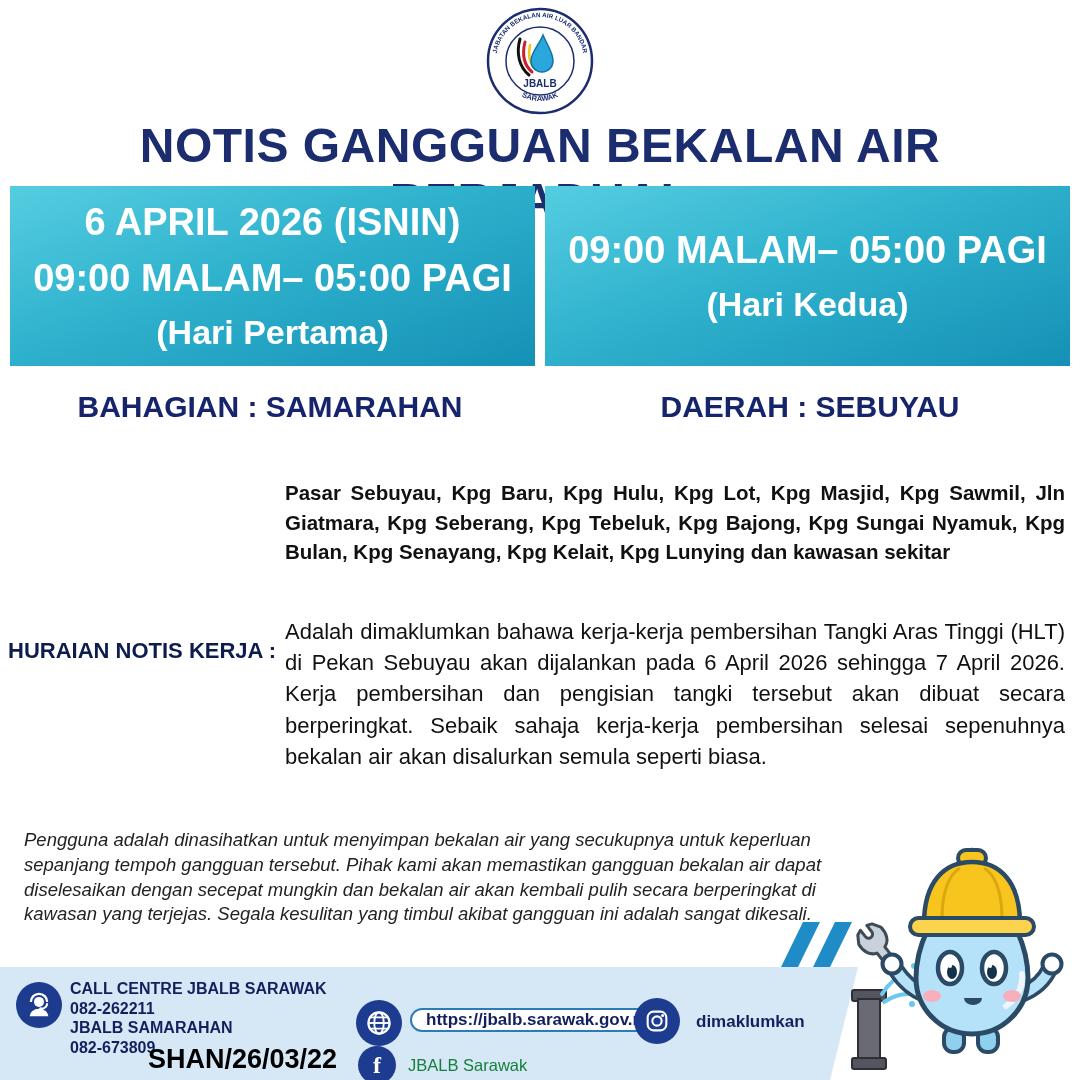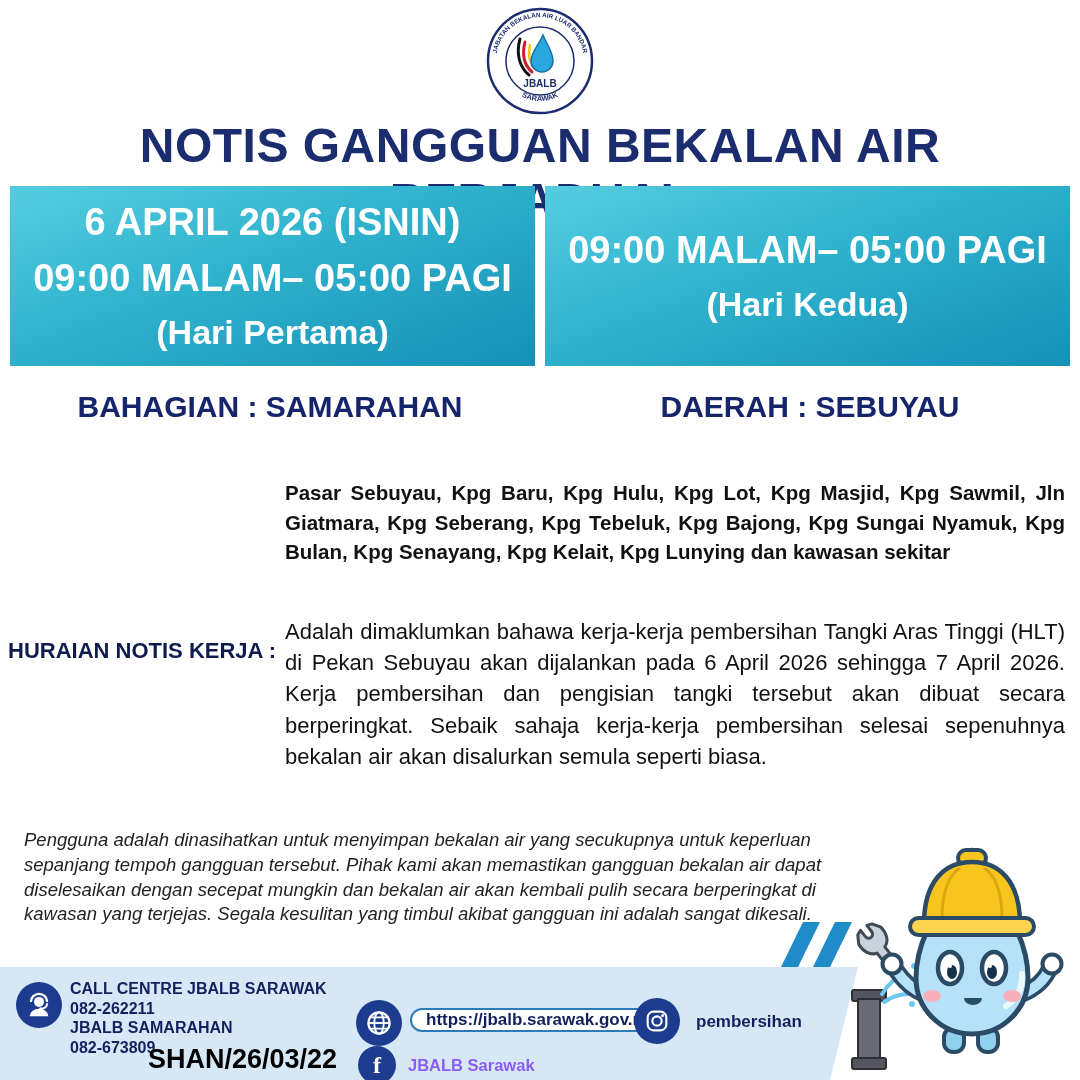--- a/index.html
+++ b/index.html
@@ -65,21 +65,21 @@
   .ic-globe{left:356px;top:1000px;width:46px;height:46px;}
   .ic-ig{left:634px;top:998px;width:46px;height:46px;}
   .ic-fb{left:358px;top:1046px;width:38px;height:38px;font-size:24px;font-weight:bold;color:#fff;font-family:"Liberation Serif",serif;}
   .call-block{position:absolute;left:70px;top:979px;color:#13205e;font-size:16px;font-weight:bold;line-height:19.5px;}
   .ref-code{position:absolute;left:148px;top:1044px;font-size:27px;font-weight:bold;color:#000000;}
   .url-pill{
     position:absolute;left:410px;top:1008px;background:#fff;border:2px solid #2b7bb9;border-radius:18px;
     padding:0 14px;font-size:17px;font-weight:bold;color:#13205e;
   }
   .ig-handle{position:absolute;left:696px;top:1012px;font-size:17px;font-weight:bold;color:#13205e;}
-  .fb-name{position:absolute;left:408px;top:1056px;font-size:16.5px;font-weight:bold;color:#8b5cf6;}
+  .fb-name{position:absolute;left:408px;top:1056px;font-size:16.5px;font-weight:normal;color:#15803d;}
   
   .mascot{position:absolute;top:806px;right:6px;width:228px;height:272px;}
 </style>
 </head>
 <body>
 
 <div class="page">
 
   <div class="logo">
     <svg viewBox="-55 -55 110 110" width="110" height="110">
@@ -165,21 +165,21 @@
   </div>
   <div class="url-pill">https://jbalb.sarawak.gov.my/</div>
 
   <div class="icon-circle ic-ig">
     <svg viewBox="0 0 24 24" width="28" height="28">
       <rect x="4" y="4" width="16" height="16" rx="5" fill="none" stroke="#fff" stroke-width="1.8"></rect>
       <circle cx="12" cy="12" r="4" fill="none" stroke="#fff" stroke-width="1.8"></circle>
       <circle cx="16.8" cy="7.2" r="1.3" fill="#fff"></circle>
     </svg>
   </div>
-  <div class="ig-handle">pembersihan</div>
+  <div class="ig-handle">dimaklumkan</div>
 
   <div class="icon-circle ic-fb">
     <span>f</span>
   </div>
   <div class="fb-name">JBALB Sarawak</div>
 
   <div class="mascot">
     <svg viewBox="0 0 228 272" width="228" height="272">
 
       <g>

